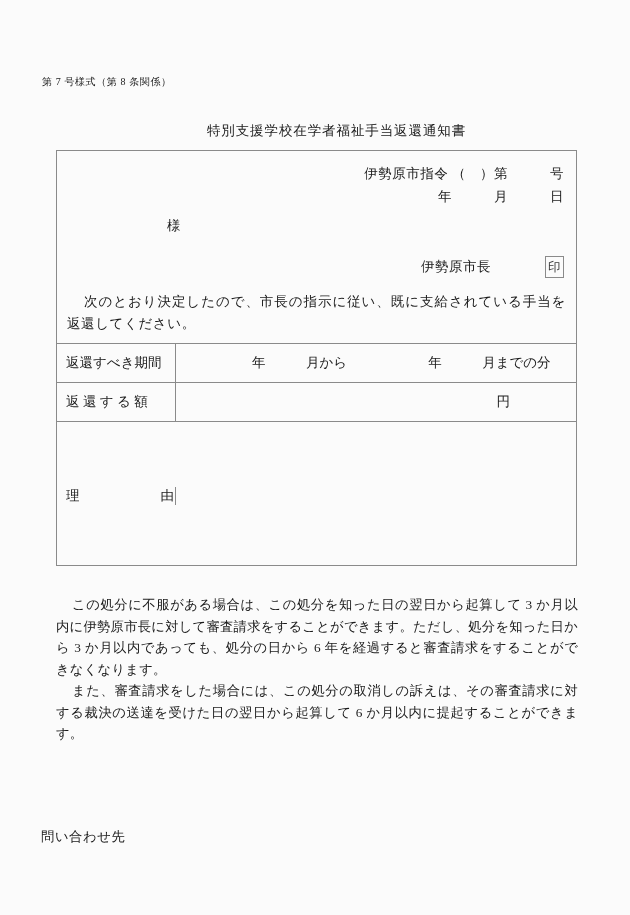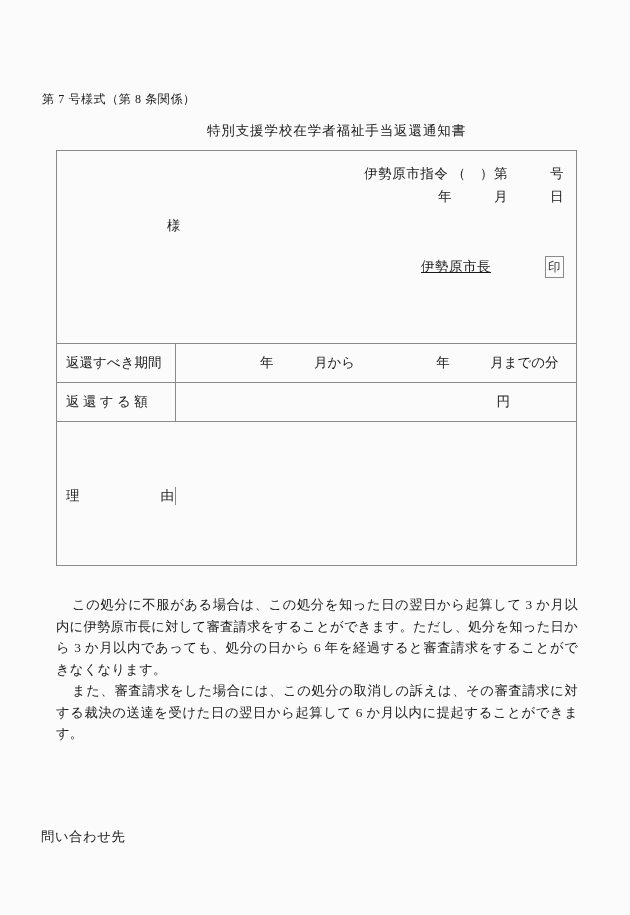--- a/index.html
+++ b/index.html
@@ -20,22 +20,22 @@
 
   .page {
     position: absolute;
     inset: 0;
   }
 
   
   .form-number {
     position: absolute;
     left: 42px;
-    top: 91px;
-    font-size: 12px;
+    top: 75px;
+    font-size: 10px;
     letter-spacing: 0.6px;
     white-space: pre;
   }
 
   
   .doc-title {
     position: absolute;
     left: 0;
     right: 0;
     top: 122px;
@@ -88,21 +88,21 @@
   .issuer-line {
     position: absolute;
     right: 12px;
     top: 105px;
     font-size: 13.5px;
     letter-spacing: 0.5px;
     display: flex;
     align-items: center;
     white-space: pre;
   }
-  .issuer-name { margin-right: 54px; text-decoration: underline; }
+  .issuer-name { margin-right: 54px; }
   .seal-box {
     display: inline-block;
     width: 19px;
     height: 22px;
     border: 1px solid #8a8a8a;
     box-sizing: border-box;
     font-size: 12.5px;
     line-height: 20px;
     text-align: center;
     color: #3a3a3a;
@@ -116,21 +116,20 @@
     line-height: 22px;
     text-indent: 17px;
     letter-spacing: 0.6px;
     text-align: justify;
   }
 
   
   .row {
     display: flex;
     border-top: 1px solid #8a8a8a;
-    gap: 8px;
   }
   .row-label {
     width: 119px;
     flex: none;
     box-sizing: border-box;
     border-right: 1px solid #8a8a8a;
     font-size: 13.5px;
     padding: 0 9px;
     display: flex;
     align-items: center;
@@ -196,20 +195,21 @@
 
       <div class="date-line">年　　　月　　　日</div>
 
       <div class="addressee-line">様</div>
 
       <div class="issuer-line">
         <span class="issuer-name">伊勢原市長</span>
         <span class="seal-box">印</span>
       </div>
 
+      <div class="instruction">次のとおり決定したので、市長の指示に従い、既に支給されている手当を返還してください。</div>
     </div>
 
     <div class="row row-period">
       <div class="row-label">返還すべき期間</div>
       <div class="row-value period-value">年　　　月から　　　　　　年　　　月までの分</div>
     </div>
 
     <div class="row row-amount">
       <div class="row-label">返 還 す る 額</div>
       <div class="row-value amount-value">円</div>

